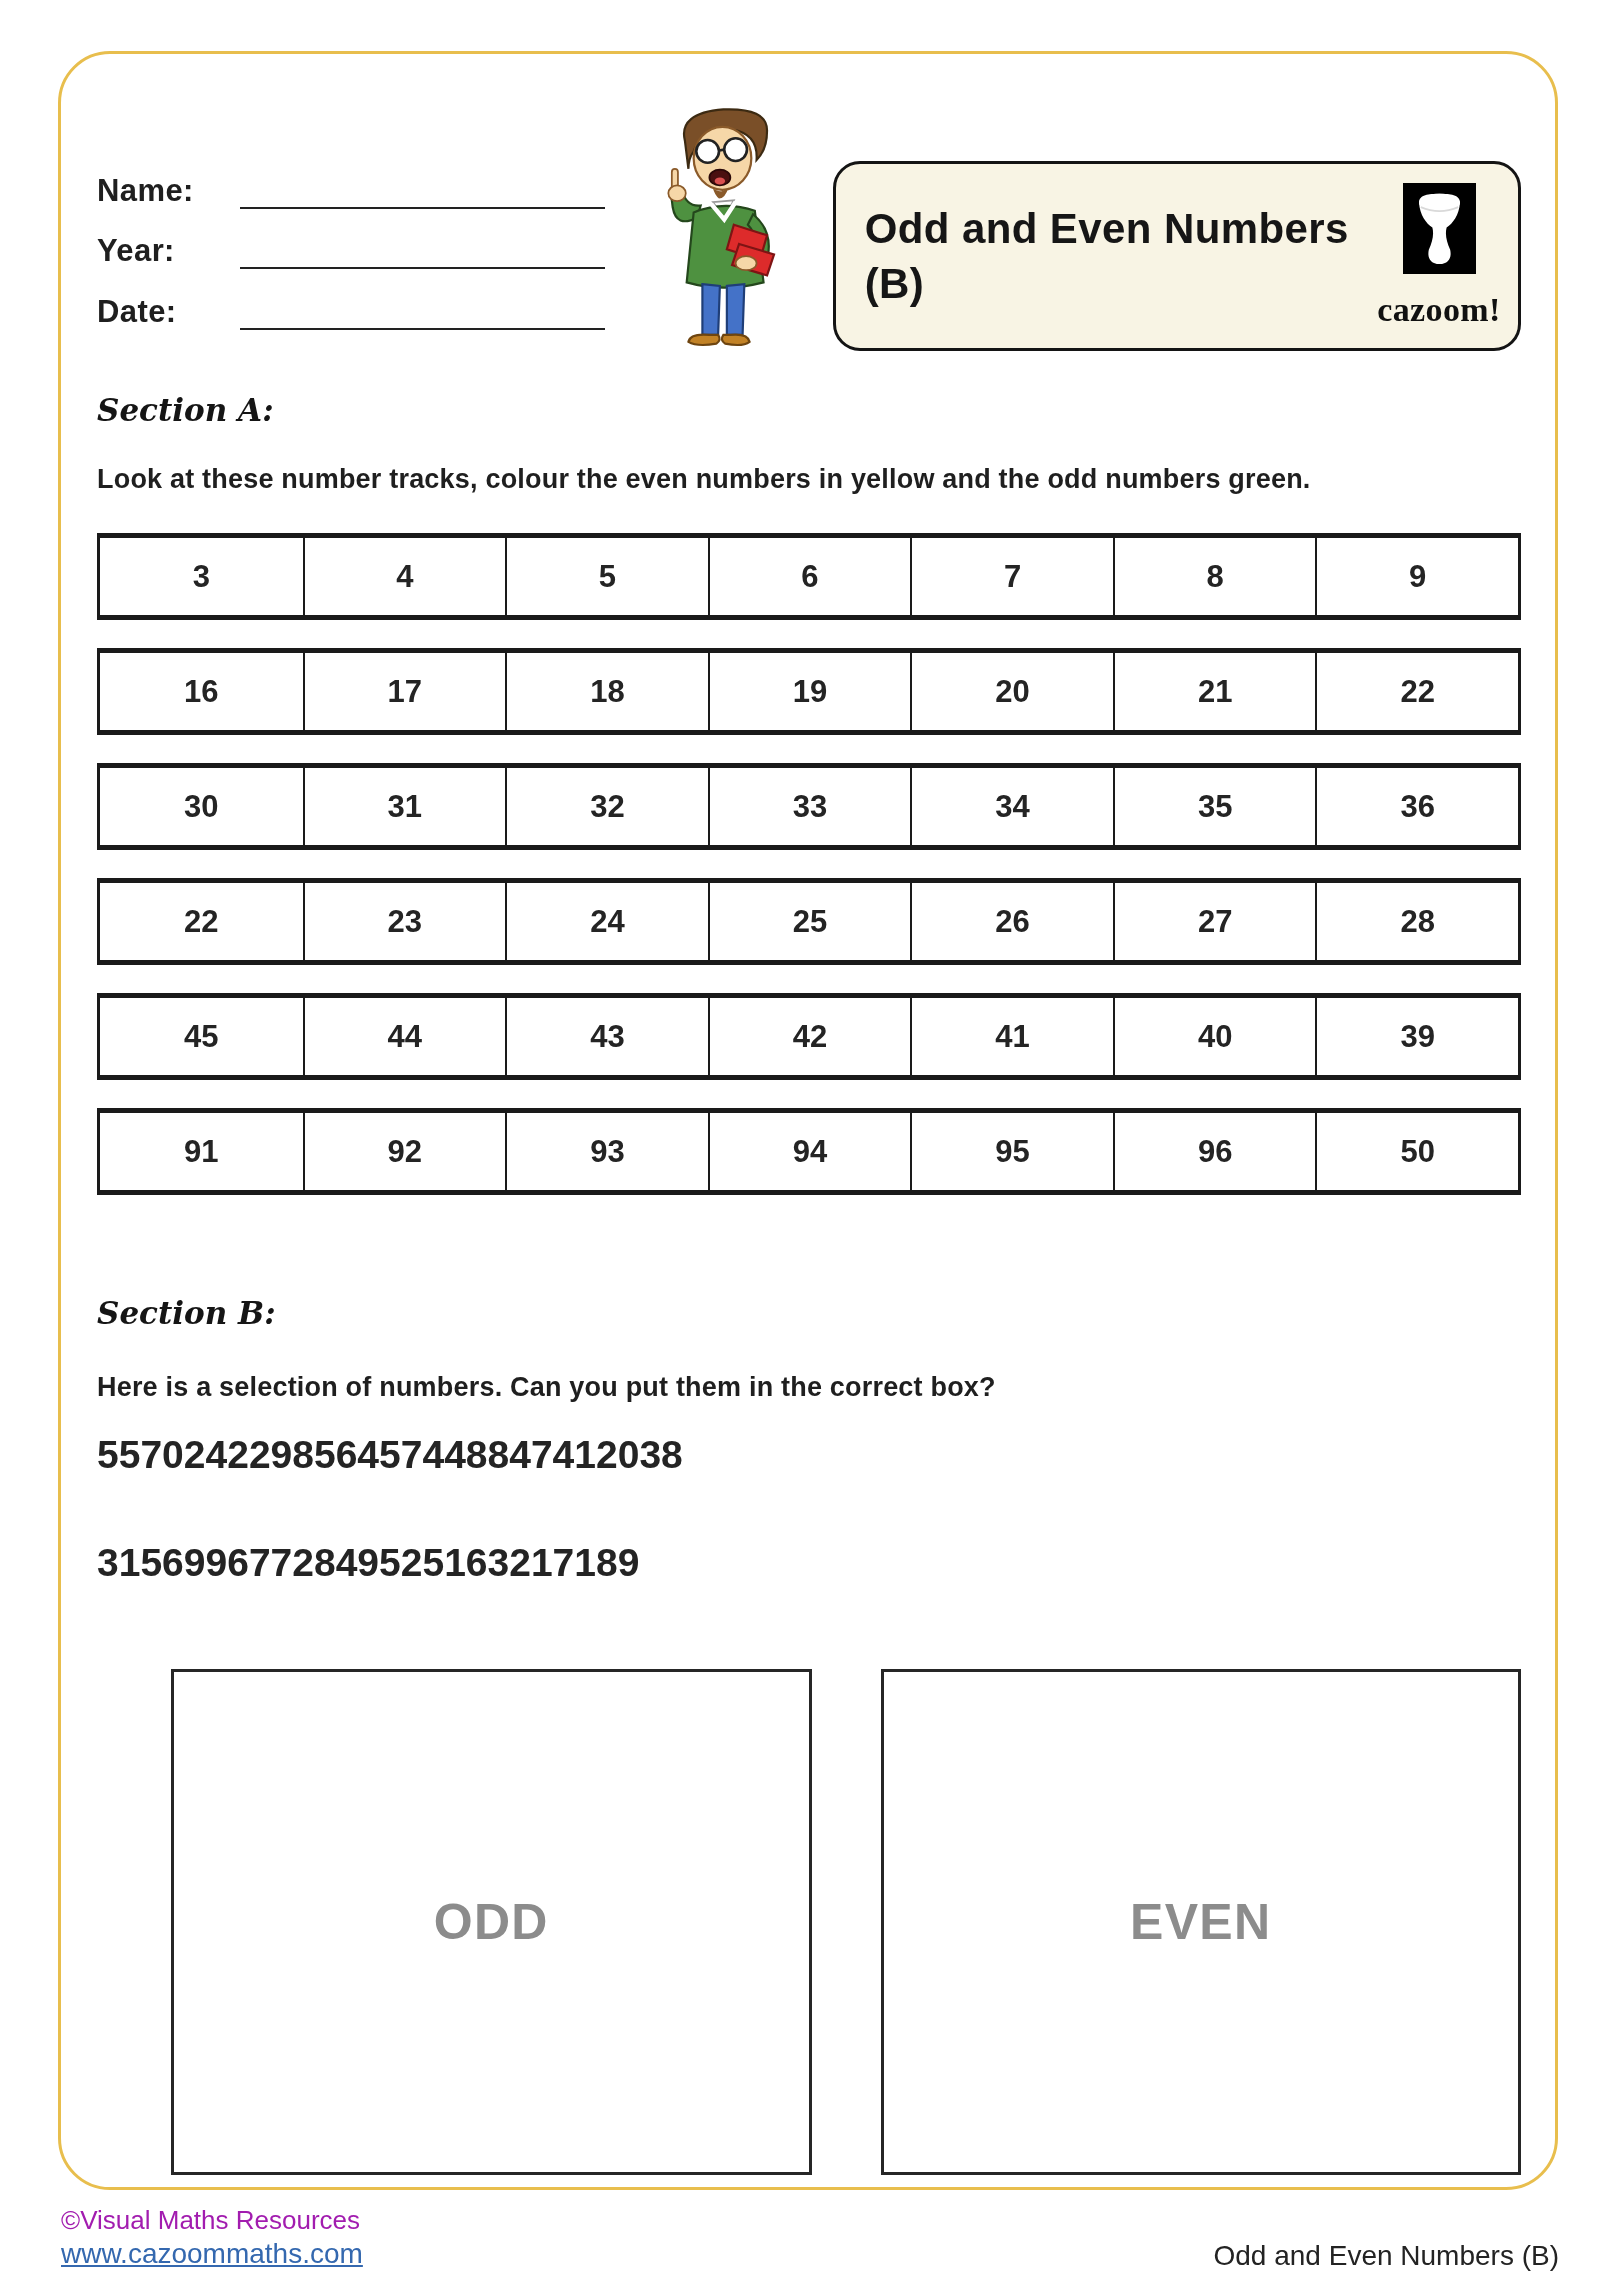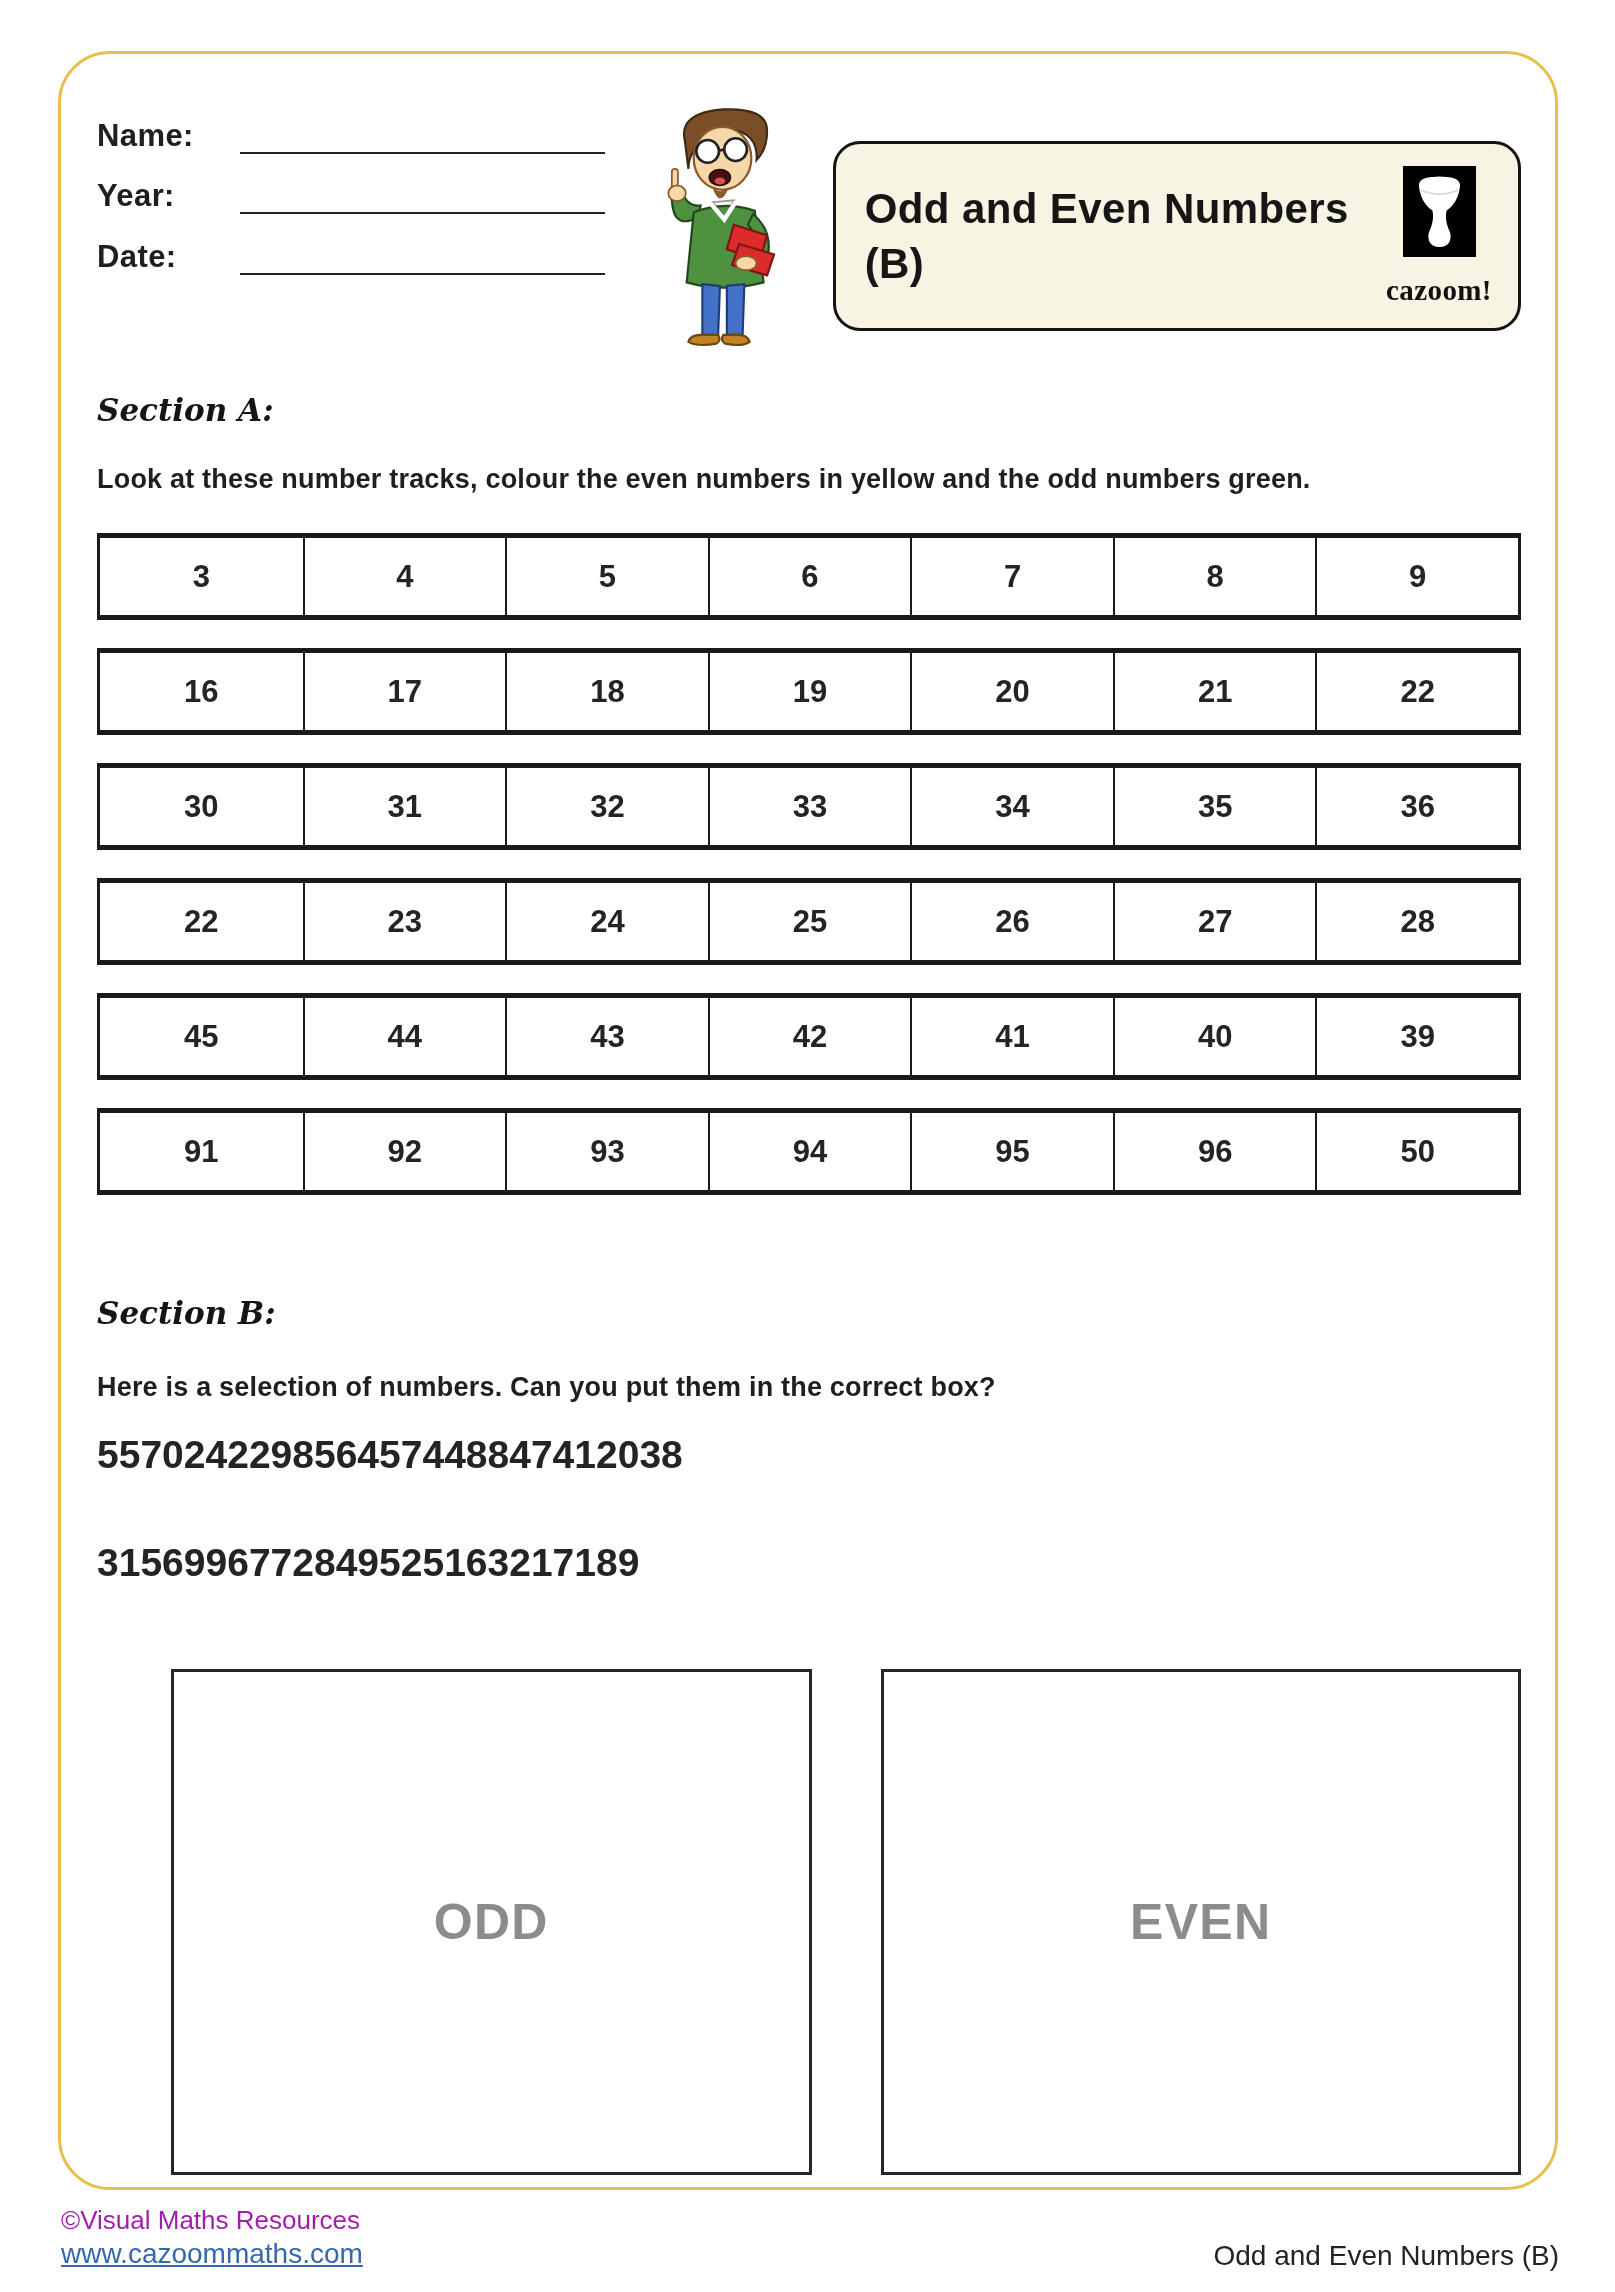--- a/index.html
+++ b/index.html
@@ -17,21 +17,21 @@
     position:absolute;
     left:58px; top:51px;
     width:1500px; height:2139px;
     box-sizing:border-box;
     border:3.6px solid #E8BE4D;
     border-radius:52px;
     padding:48px 34px 0 36px;
   }
 
   
-  .header-row { display:flex; align-items:flex-start;gap:20px; }
+  .header-row { display:flex; align-items:flex-end;gap:20px; }
   .fields { width:519px; padding-top:12.5px; }
   .field-row { display:flex; align-items:flex-end; height:39px; margin-bottom:21.5px; }
   .field-label { font-weight:bold; font-size:31px; width:143px; letter-spacing:0.4px; }
   .field-line { width:365px; height:34px; border-bottom:2.7px solid #222; }
 
   .teacher-wrap { width:166px; height:249px; flex:0 0 auto; }
   .teacher-wrap svg { width:100%; height:100%; display:block; }
 
   .title-box {
     flex:1;
@@ -43,21 +43,21 @@
     display:flex; align-items:center;
     padding:12.5px 21.5px 12.5px 29px;
   }
   .title-text {
     flex:1; max-width:537px;
     font-size:42px; font-weight:bold; line-height:1.32;
     color:#161616; letter-spacing:0.4px;
   }
   .brand { width:115px; display:flex; flex-direction:column; align-items:center; margin-left:auto; }
   .brand-glyph { width:73px; height:91px; background:#000; display:block; }
-  .brand-name { font-family:"Liberation Serif", serif; font-weight:bold; font-size:29px; color:#111; margin-top:17px; letter-spacing:0.4px; }
+  .brand-name { font-family:"Liberation Serif", serif; font-weight:bold; font-size:34px; color:#111; margin-top:17px; letter-spacing:0.4px; }
 
   
   .section-heading {
     font-family:"DejaVu Serif", serif;
     font-style:italic; font-weight:bold;
     font-size:31px; color:#151515;
     margin-top:41px;
   }
   .instruction { font-weight:bold; font-size:27px; margin-top:36px; letter-spacing:0.2px; }
 

